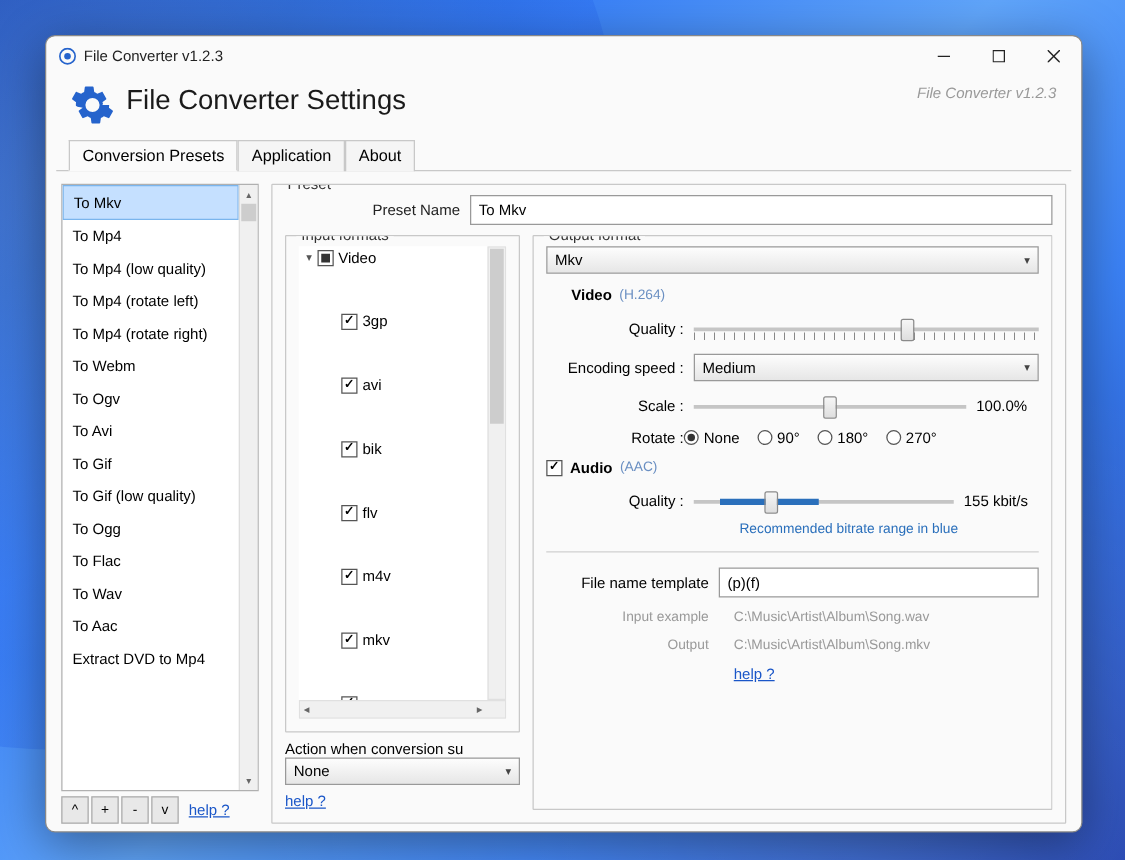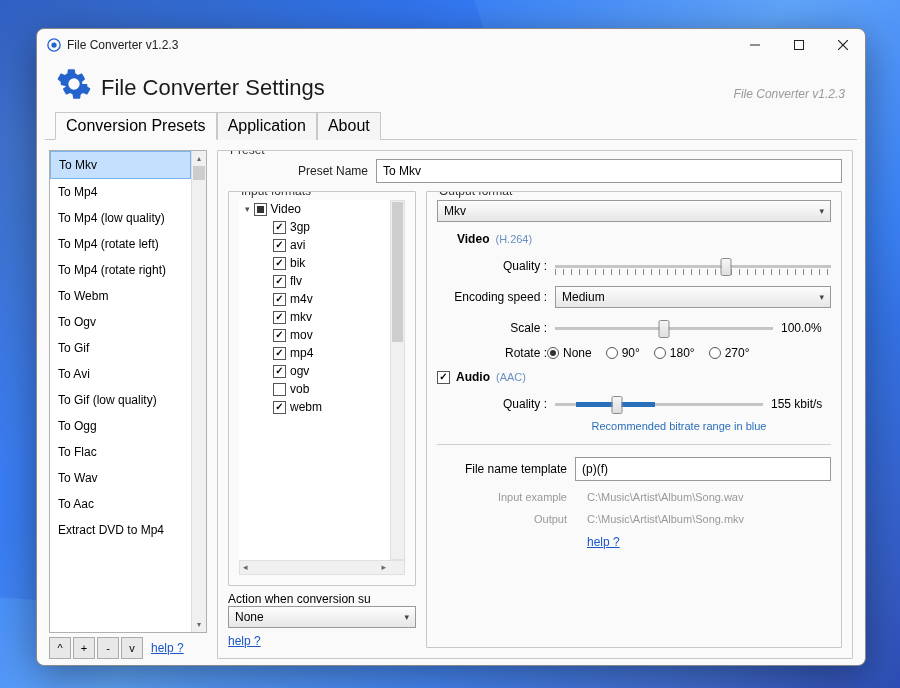--- a/index.html
+++ b/index.html
@@ -30,32 +30,32 @@
   padding: 0 0 0 10px;
 }
 .titlebar .app-icon { width: 14px; height: 14px; margin-right: 6px; }
 .titlebar .title { font-size: 12px; color: #222; flex: 1; }
 .titlebar .win-btn {
   width: 44px; height: 32px;
   display: flex; align-items: center; justify-content: center;
   color: #222;
 }
 .header {
-  display: flex; align-items: flex-end;
+  display: flex; align-items: flex-start;
   padding: 6px 20px 10px 20px;
 }
 .header .gear { width: 34px; height: 34px; margin-right: 10px; }
 .header h1 { font-weight: 400; font-size: 22px; color: #1a1a1a; flex: 1; }
 .header .ver { font-style: italic; color: #999; font-size: 12px; }
 .tabs {
   display: flex; padding: 0 10px; border-bottom: 1px solid #c8c8c8;
   margin: 0 8px;
 }
 .tab {
-  padding: 4px 10px; font-size: 16px;
+  padding: 4px 10px; font-size: 13px;
   border: 1px solid #c8c8c8; border-bottom: none;
   background: #f5f5f5; cursor: default;
   position: relative; top: 1px;
 }
 .tab.active { background: #fafafa; border-bottom: 1px solid #fafafa; }
 .body { flex: 1; display: flex; padding: 10px 12px 6px 12px; gap: 10px; overflow: hidden; }
 .left-col { width: 158px; display: flex; flex-direction: column; }
 .preset-list {
   flex: 1; border: 1px solid #b0b0b0; background: #fff;
   overflow-y: hidden; position: relative;
@@ -94,21 +94,21 @@
 .two-col { display: flex; gap: 10px; flex: 1; overflow: hidden; }
 .input-formats { width: 188px; display: flex; flex-direction: column; }
 .input-formats .fieldset { flex: 1; display: flex; flex-direction: column; overflow: hidden;}
 .tree-scroll { flex:1; overflow:hidden; border: none; background: #fff; position: relative; padding: 2px; }
 .tree-scroll .strack { position:absolute; right:0; top:0; bottom:15px; width:15px; background:#f0f0f0; border: 1px solid #e0e0e0;}
 .tree-scroll .strack .sthumb { position:absolute; top:1px; left:1px; right:1px; height: 140px; background:#cdcdcd;}
 .tree-scroll .hscroll { position:absolute; left:0; right:0; bottom:0; height:15px; background:#f0f0f0; border:1px solid #e0e0e0;}
 .tree { position:absolute; left:0; top:0; right:15px; bottom:15px; overflow:hidden; }
 .tree-node { display:flex; align-items:center; gap:4px; padding: 2px 4px; font-size: 12px; }
 .tree-node.root { padding-left: 6px; }
-.tree-node.child { padding-left: 34px; }
+.tree-node.child { padding-left: 34px; margin-top: 33px; }
 .tree-node .tri { font-size: 9px; color: #555; }
 .chk {
   width: 13px; height: 13px; border: 1px solid #555; background: #fff;
   display: inline-flex; align-items: center; justify-content: center;
   font-size: 10px; line-height: 1;
 }
 .chk.checked::after { content: "✓"; color: #000; font-weight: bold; font-size: 10px; }
 .chk.square::after { content: ""; display:block; width:7px; height:7px; background:#333;}
 .action-row { margin-top: 6px; font-size: 12px; }
 .dropdown {
@@ -213,22 +213,22 @@
     <div class="left-col">
       <div class="preset-list">
         <div class="items" id="preset-items">
             <div class="preset-item selected">To Mkv</div>
             <div class="preset-item">To Mp4</div>
             <div class="preset-item">To Mp4 (low quality)</div>
             <div class="preset-item">To Mp4 (rotate left)</div>
             <div class="preset-item">To Mp4 (rotate right)</div>
             <div class="preset-item">To Webm</div>
             <div class="preset-item">To Ogv</div>
+            <div class="preset-item">To Avi</div>
             <div class="preset-item">To Gif</div>
-            <div class="preset-item">To Avi</div>
             <div class="preset-item">To Gif (low quality)</div>
             <div class="preset-item">To Ogg</div>
             <div class="preset-item">To Flac</div>
             <div class="preset-item">To Wav</div>
             <div class="preset-item">To Aac</div>
             <div class="preset-item">Extract DVD to Mp4</div>
           </div>
         <div class="scrolltrack">
           <div class="arrow" style="top:0">▴</div>
           <div class="thumb" style="top:15px"></div>

